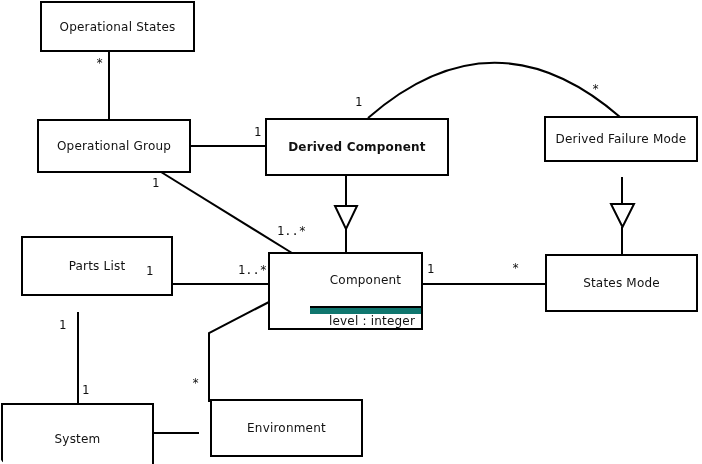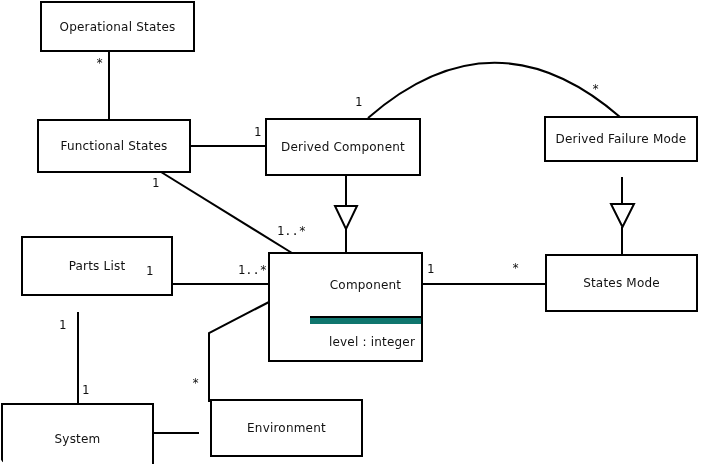--- a/index.html
+++ b/index.html
@@ -95,36 +95,36 @@
     <line x1="154" y1="433" x2="199" y2="433" stroke="#000" stroke-width="2"></line>
 
     <polyline points="269,302 209,333 209,402" fill="none" stroke="#000" stroke-width="2"></polyline>
   </svg>
 
   <div class="cls-box" id="box-operational-states" style="left:40px; top:1px; width:155px; height:51px;">
     <span class="cls-name">Operational States</span>
   </div>
 
   <div class="cls-box" id="box-functional-group" style="left:37px; top:119px; width:154px; height:54px;">
-    <span class="cls-name">Functional States</span>
+    <span class="cls-name">Operational Group</span>
   </div>
 
-  <div class="cls-box" id="box-derived-component" style="left:265px; top:118px; width:156px; height:58px;">
+  <div class="cls-box" id="box-derived-component" style="left:265px; top:118px; width:184px; height:58px;font-weight:bold;">
     <span class="cls-name">Derived Component</span>
   </div>
 
   <div class="cls-box" id="box-derived-failure-mode" style="left:544px; top:116px; width:154px; height:46px;">
     <span class="cls-name">Derived Failure Mode</span>
   </div>
 
   <div class="cls-box" id="box-parts-list" style="left:1px; top:236px; width:152px; height:60px;margin-left:20px;">
     <span class="cls-name">Parts List</span>
   </div>
 
-  <div class="cls-box" id="box-component" style="left:268px; top:252px; width:155px; height:110px;padding-left:40px;">
+  <div class="cls-box" id="box-component" style="left:268px; top:252px; width:155px; height:78px;padding-left:40px;">
     <div class="cls-title">
       <span class="cls-name">Component</span>
     </div>
     <div class="cls-attrs">
       <span>level : integer</span>
     </div>
   </div>
 
   <div class="cls-box" id="box-failure-mode" style="left:545px; top:254px; width:153px; height:58px;">
     <span class="cls-name">States Mode</span>

